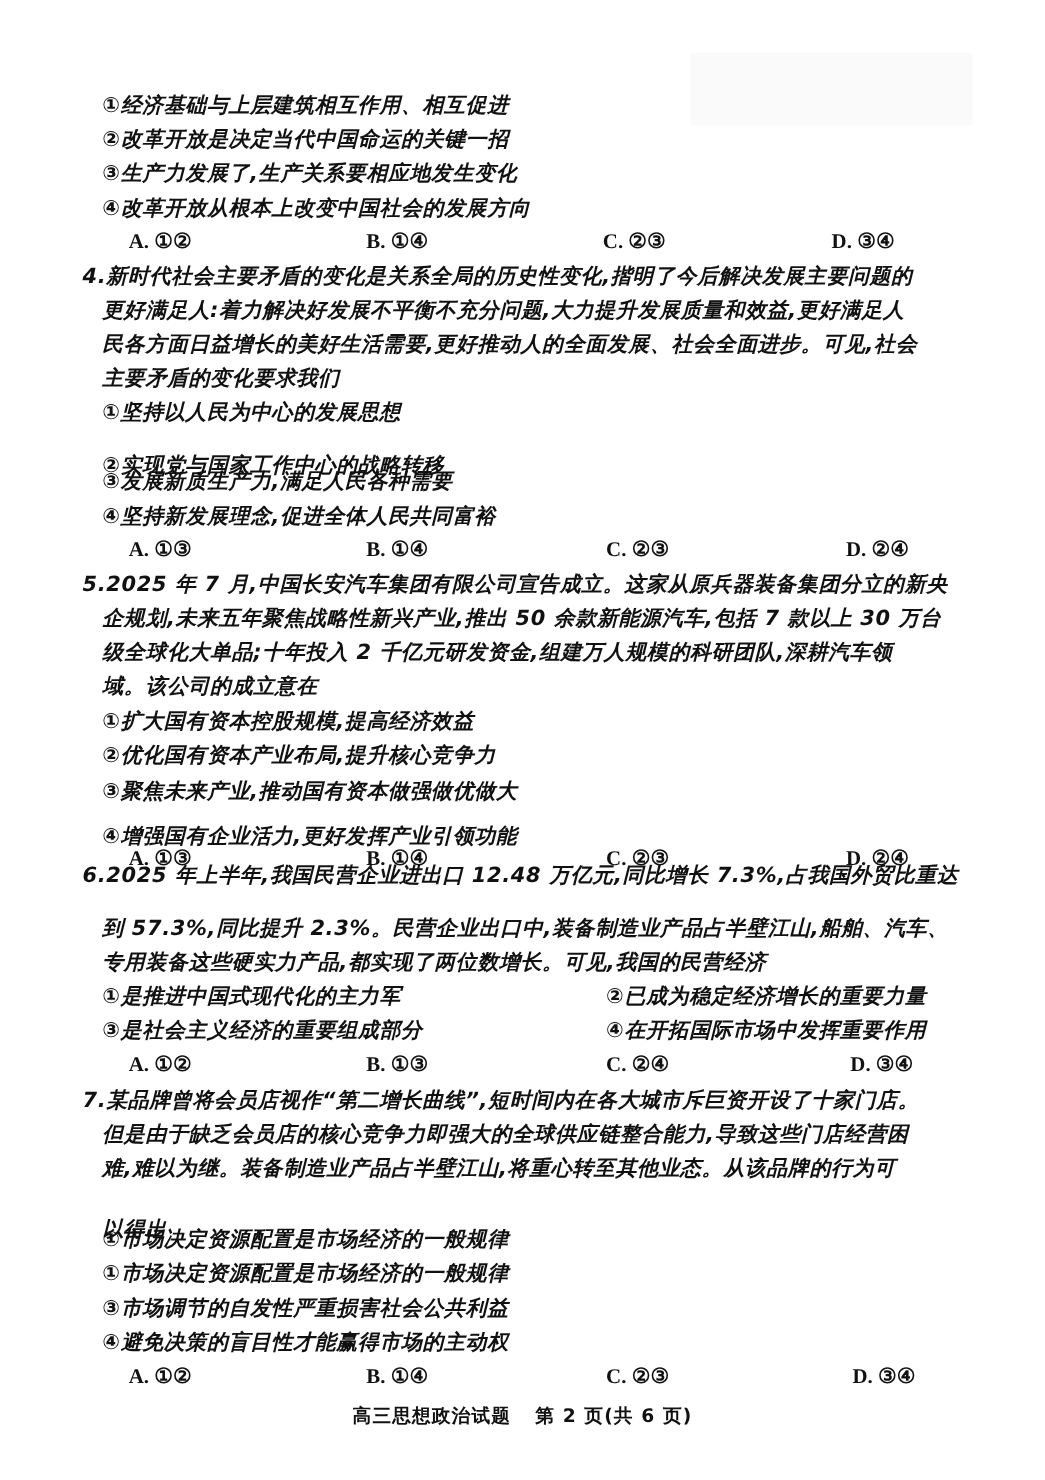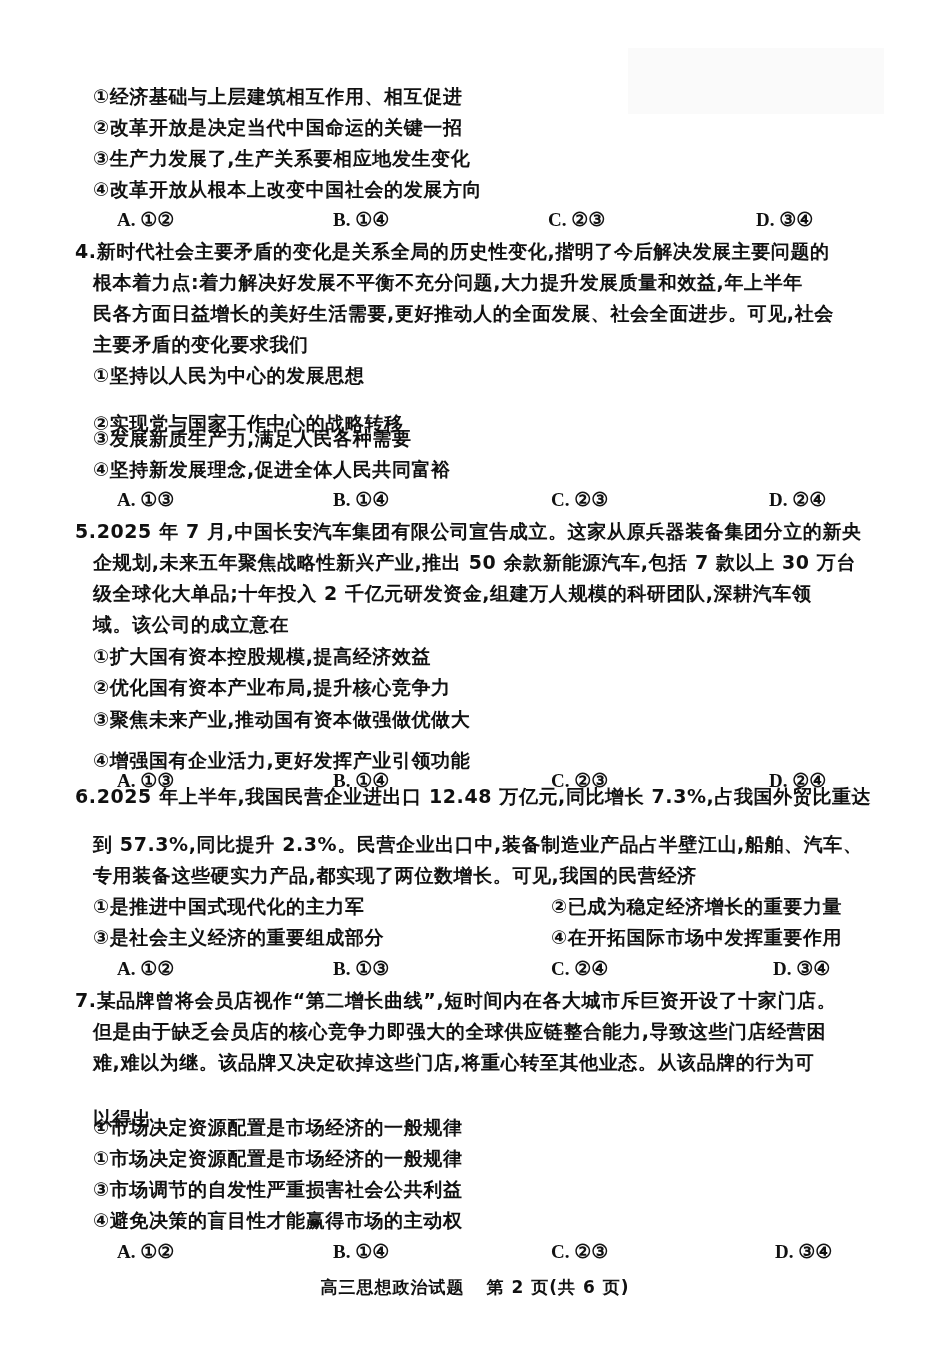--- a/index.html
+++ b/index.html
@@ -5,20 +5,21 @@
     html, body { margin: 0; padding: 0; background: #ffffff; }
     body {
       width: 950px; height: 1345px; position: relative; overflow: hidden;
       font-family: "DejaVu Sans", sans-serif; color: #111;
     }
     .page { position: absolute; left: 0; top: 0; width: 950px; height: 1345px; }
     .line {
       position: absolute; white-space: nowrap;
       font-size: 19px; font-weight: bold; letter-spacing: 0.6px;
       line-height: 24px;
+      font-style: italic;
     }
     .q-stem { left: 75px; }
     .q-cont { left: 93px; }
     .opt { left: 93px; }
     .choice {
       position: absolute; white-space: nowrap; font-size: 19px; font-weight: bold;
       font-family: "Liberation Serif", "DejaVu Serif", serif; line-height: 24px;
     }
     .footer {
       position: absolute; left: 0; width: 950px; top: 1276px; text-align: center;
@@ -39,21 +40,21 @@
     <div class="line opt" style="top:146px">③生产力发展了,生产关系要相应地发生变化</div>
     <div class="line opt" style="top:177px">④改革开放从根本上改变中国社会的发展方向</div>
     <div class="choice" style="left:117px;top:208px">A. ①②</div>
     <div class="choice" style="left:333px;top:208px">B. ①④</div>
     <div class="choice" style="left:548px;top:208px">C. ②③</div>
     <div class="choice" style="left:756px;top:208px">D. ③④</div>
   </div>
 
   <div>
     <div class="line q-stem" style="top:239px">4.新时代社会主要矛盾的变化是关系全局的历史性变化,揩明了今后解决发展主要问题的</div>
-    <div class="line q-cont" style="top:270px">根本着力点:着力解决好发展不平衡不充分问题,大力提升发展质量和效益,年上半年</div>
+    <div class="line q-cont" style="top:270px">更好满足人:着力解决好发展不平衡不充分问题,大力提升发展质量和效益,更好满足人</div>
     <div class="line q-cont" style="top:301px">民各方面日益增长的美好生活需要,更好推动人的全面发展、社会全面进步。可见,社会</div>
     <div class="line q-cont" style="top:332px">主要矛盾的变化要求我们</div>
     <div class="line opt" style="top:363px">①坚持以人民为中心的发展思想</div>
     <div class="line opt" style="top:411px">②实现党与国家工作中心的战略转移</div>
     <div class="line opt" style="top:426px">③发展新质生产力,满足人民各种需要</div>
     <div class="line opt" style="top:457px">④坚持新发展理念,促进全体人民共同富裕</div>
     <div class="choice" style="left:117px;top:488px">A. ①③</div>
     <div class="choice" style="left:333px;top:488px">B. ①④</div>
     <div class="choice" style="left:551px;top:488px">C. ②③</div>
     <div class="choice" style="left:769px;top:488px">D. ②④</div>
@@ -84,21 +85,21 @@
     <div class="line" style="left:551px;top:925px">④在开拓国际市场中发挥重要作用</div>
     <div class="choice" style="left:117px;top:957px">A. ①②</div>
     <div class="choice" style="left:333px;top:957px">B. ①③</div>
     <div class="choice" style="left:551px;top:957px">C. ②④</div>
     <div class="choice" style="left:773px;top:957px">D. ③④</div>
   </div>
 
   <div>
     <div class="line q-stem" style="top:988px">7.某品牌曾将会员店视作“第二增长曲线”,短时间内在各大城市斥巨资开设了十家门店。</div>
     <div class="line q-cont" style="top:1019px">但是由于缺乏会员店的核心竞争力即强大的全球供应链整合能力,导致这些门店经营困</div>
-    <div class="line q-cont" style="top:1050px">难,难以为继。该品牌又决定砍掉这些门店,将重心转至其他业态。从该品牌的行为可</div>
+    <div class="line q-cont" style="top:1050px">难,难以为继。装备制造业产品占半壁江山,将重心转至其他业态。从该品牌的行为可</div>
     <div class="line q-cont" style="top:1106px">以得出</div>
     <div class="line opt" style="top:1115px">①市场决定资源配置是市场经济的一般规律</div>
     <div class="line opt" style="top:1146px">①市场决定资源配置是市场经济的一般规律</div>
     <div class="line opt" style="top:1177px">③市场调节的自发性严重损害社会公共利益</div>
     <div class="line opt" style="top:1208px">④避免决策的盲目性才能赢得市场的主动权</div>
     <div class="choice" style="left:117px;top:1240px">A. ①②</div>
     <div class="choice" style="left:333px;top:1240px">B. ①④</div>
     <div class="choice" style="left:551px;top:1240px">C. ②③</div>
     <div class="choice" style="left:775px;top:1240px">D. ③④</div>
   </div>

